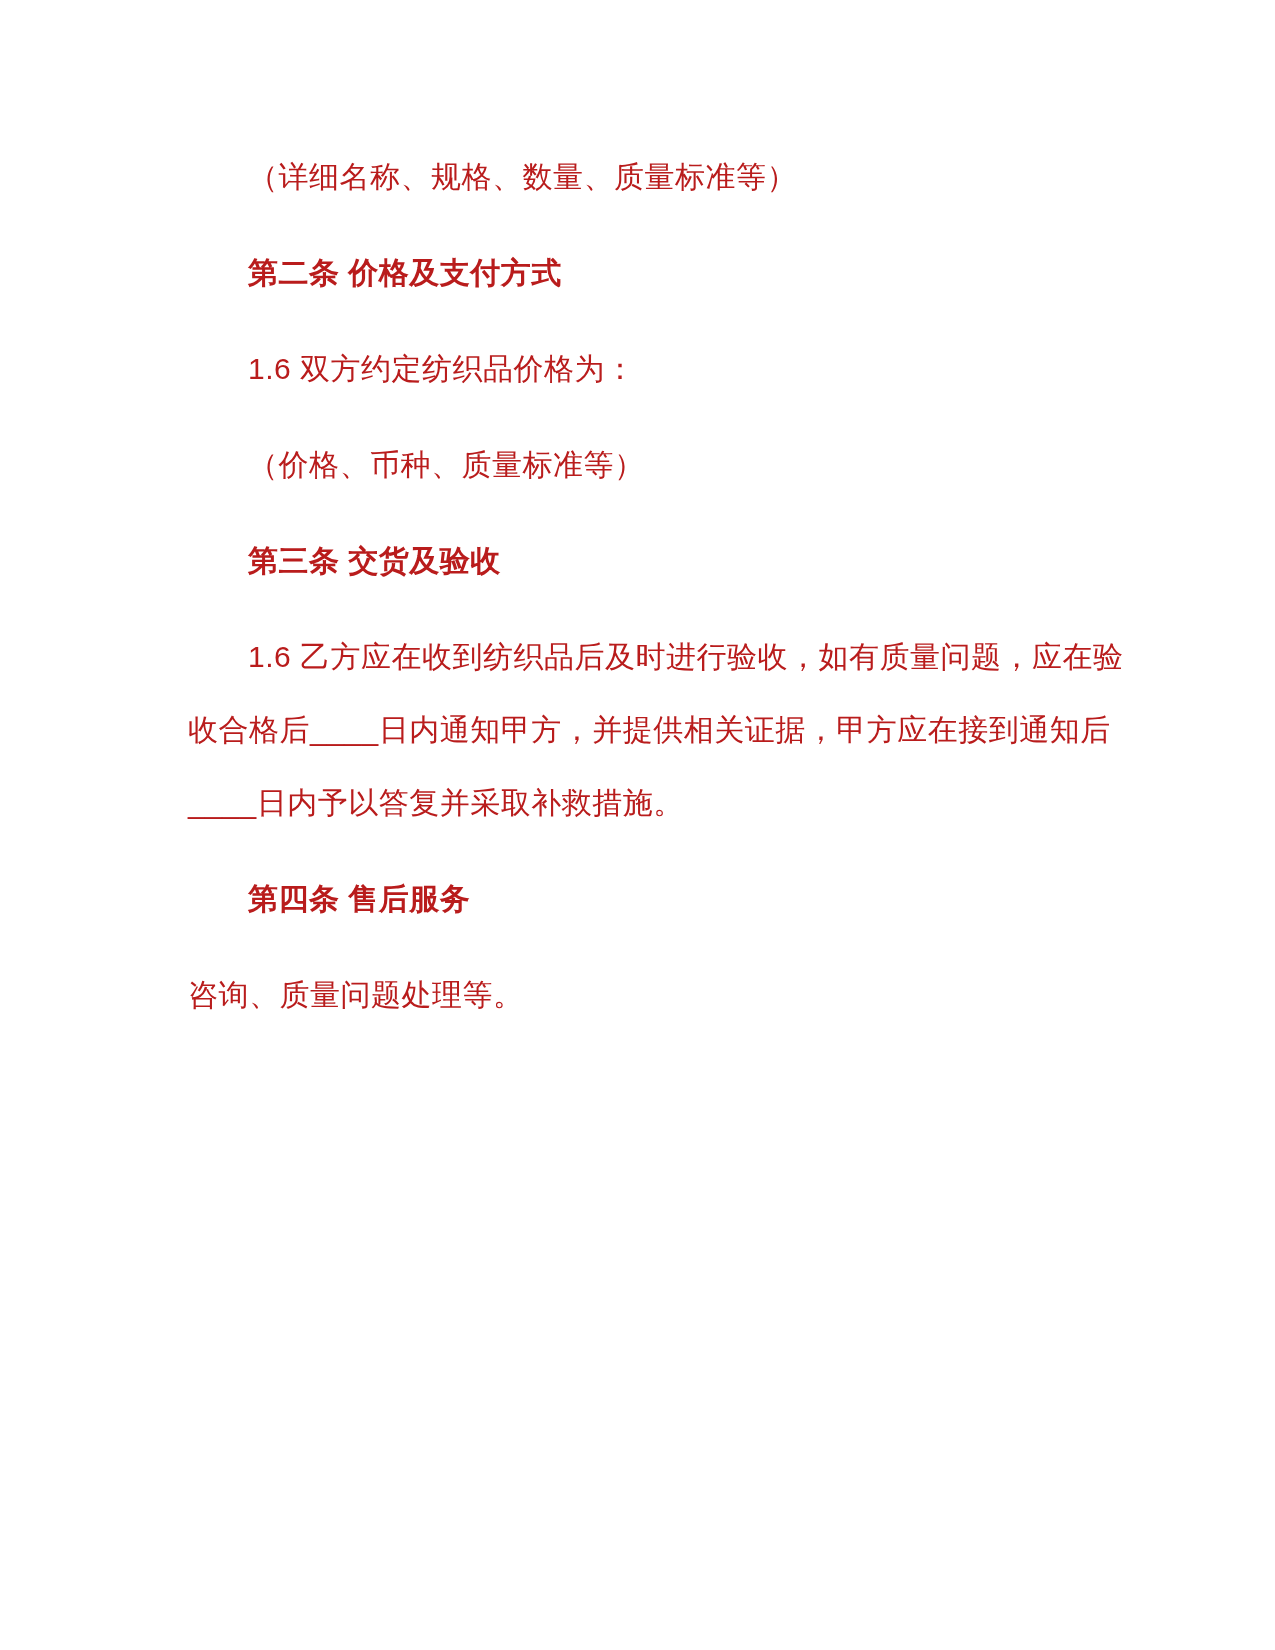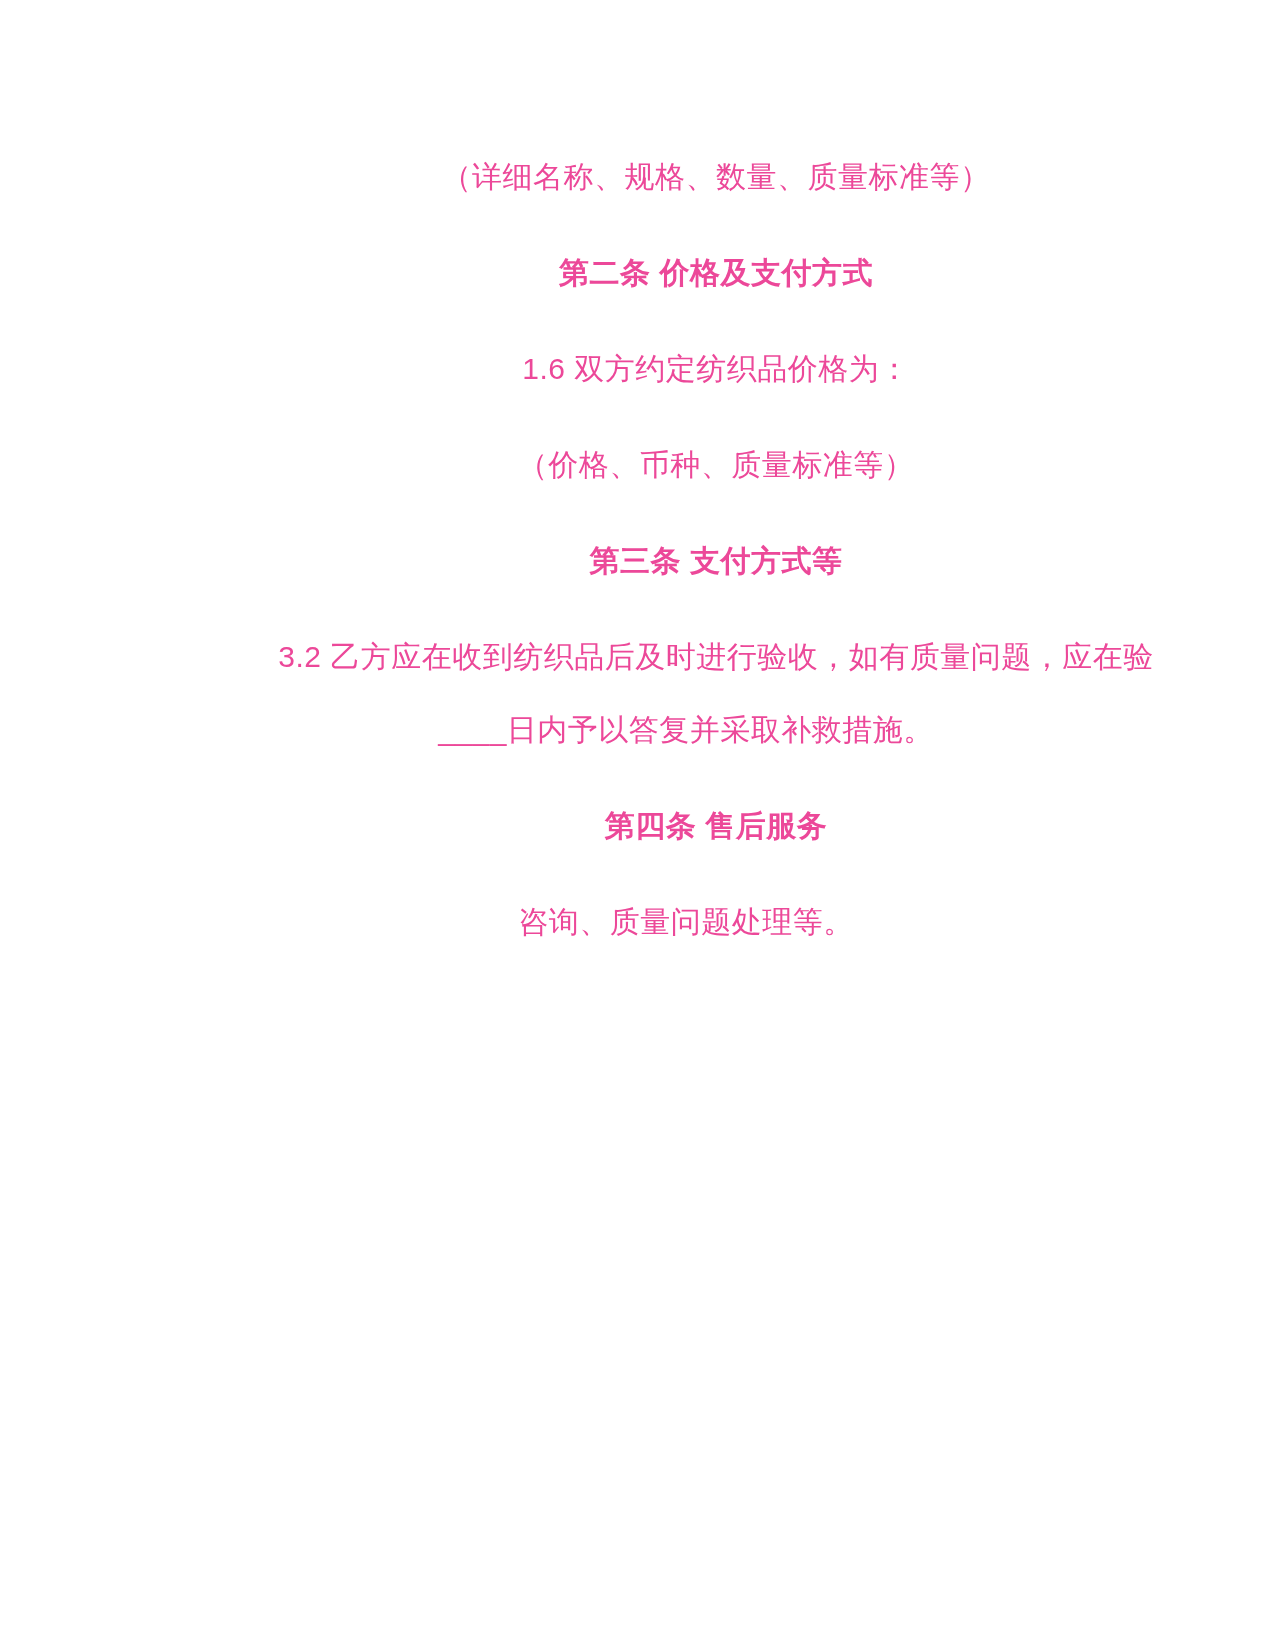--- a/index.html
+++ b/index.html
@@ -9,22 +9,21 @@
   }
   .page {
     position: relative;
     width: 1275px;
     height: 1650px;
     background: #ffffff;
     box-sizing: border-box;
     padding: 140px 91px 0 188px;
     overflow: hidden;
     font-family: "Liberation Sans", "DejaVu Sans", sans-serif;
-    color: #ec4899;
-    text-align: center;
+    color: #b91c1c;
   }
   .doc-body {
     width: 100%;
   }
   .para {
     margin: 0 0 23px 0;
     padding: 0;
   }
   .line {
     font-size: 30px;
@@ -52,24 +51,25 @@
       <div class="para">
         <div class="line indent heading">第二条 价格及支付方式</div>
       </div>
       <div class="para">
         <div class="line indent">1.6 双方约定纺织品价格为：</div>
       </div>
       <div class="para">
         <div class="line indent">（价格、币种、质量标准等）</div>
       </div>
       <div class="para">
-        <div class="line indent heading">第三条 支付方式等</div>
+        <div class="line indent heading">第三条 交货及验收</div>
       </div>
       <div class="para">
-        <div class="line indent">3.2 乙方应在收到纺织品后及时进行验收，如有质量问题，应在验</div>
+        <div class="line indent">1.6 乙方应在收到纺织品后及时进行验收，如有质量问题，应在验</div>
+        <div class="line">收合格后____日内通知甲方，并提供相关证据，甲方应在接到通知后</div>
         <div class="line">____日内予以答复并采取补救措施。</div>
       </div>
       <div class="para">
         <div class="line indent heading">第四条 售后服务</div>
       </div>
       <div class="para">
         <div class="line">咨询、质量问题处理等。</div>
       </div>
     </div>
 </div>

